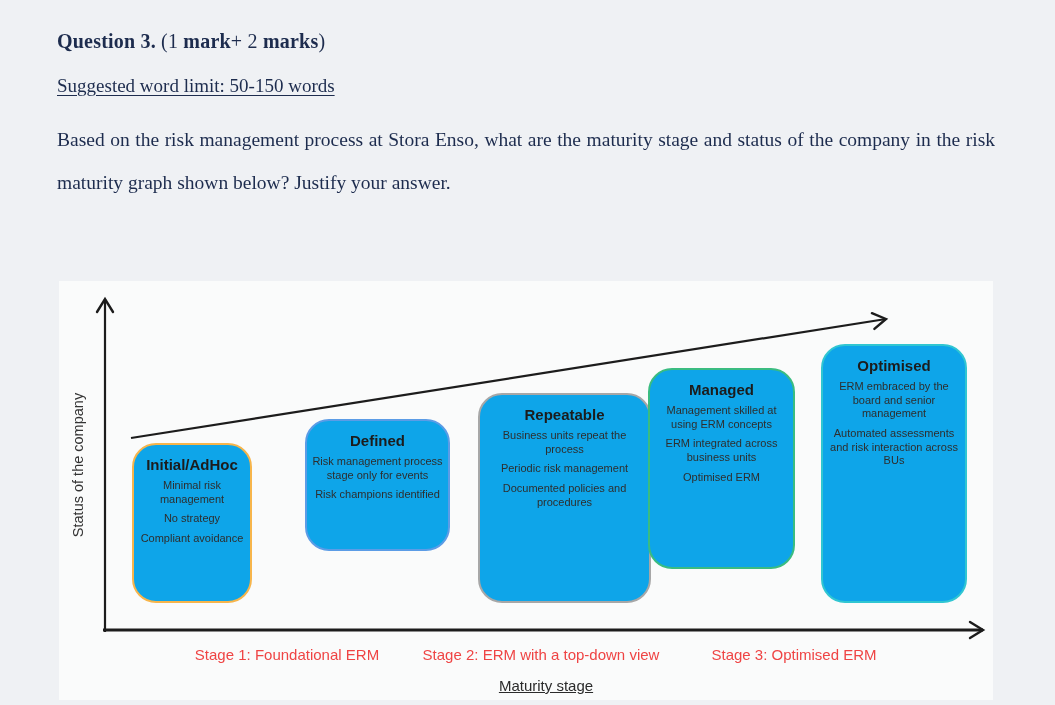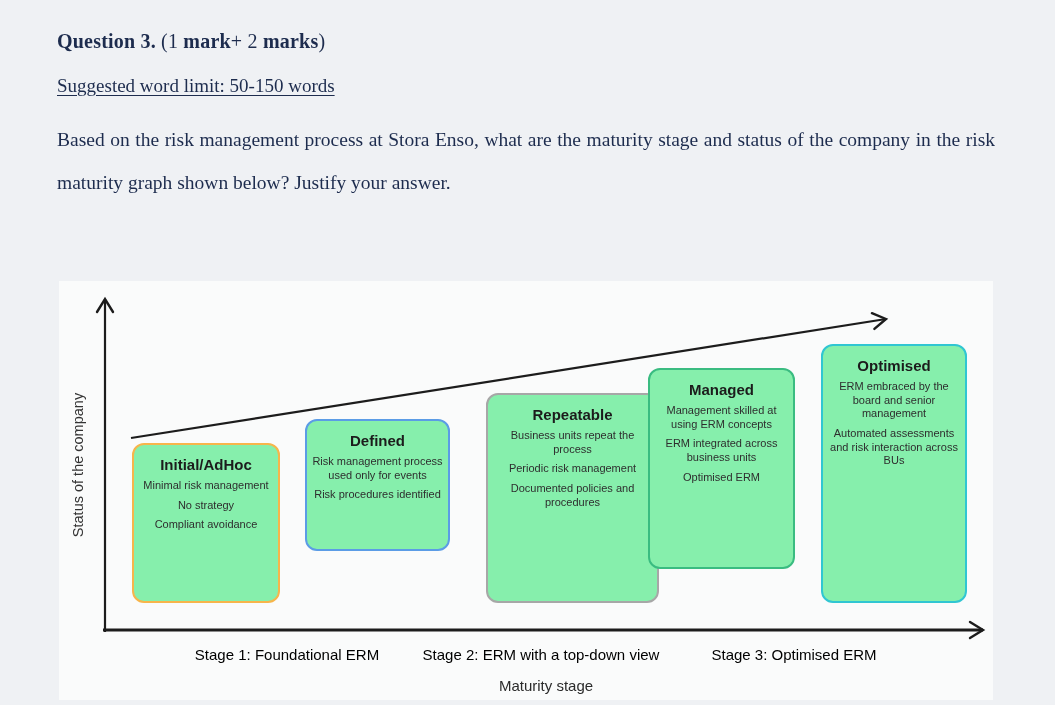--- a/index.html
+++ b/index.html
@@ -53,62 +53,63 @@
     width: 160px; height: 16px;
     transform: rotate(-90deg);
     font-size: 14.5px;
     text-align: center;
     color: #333;
     white-space: nowrap;
   }
 
   .stage-box {
     position: absolute;
-    background: #86efac;
+    background: #0ea5e9;
     border: 2px solid #999;
-    border-radius: 12px;
+    border-radius: 24px;
     text-align: center;
     padding: 11px 5px 6px 5px;
   }
   .stage-box h3 {
     font-size: 15px;
     font-weight: bold;
     color: #1c1c1c;
     margin-bottom: 2px;
   }
   .stage-box p {
     font-size: 11px;
     line-height: 1.24;
     margin: 6px 0;
     color: #2e2e2e;
   }
-  #box-1 { left: 73px;  top: 162px; width: 148px; height: 160px; }
+  #box-1 { left: 73px;  top: 162px; width: 120px; height: 160px; }
   #box-2 { left: 246px; top: 138px; width: 145px; height: 132px; }
-  #box-3 { left: 419px; top: 112px; width: 173px; height: 210px; margin-left: 8px; }
+  #box-3 { left: 419px; top: 112px; width: 173px; height: 210px; }
   #box-4 { left: 589px; top: 87px;  width: 147px; height: 201px; }
   #box-5 { left: 762px; top: 63px;  width: 146px; height: 259px; }
 
   .stage-label {
     position: absolute;
     top: 365px;
     transform: translateX(-50%);
     font-size: 15px;
     white-space: nowrap;
-    color: #000000;
+    color: #ef4444;
   }
   #stage-label-1 { left: 228px; }
   #stage-label-2 { left: 482px; }
   #stage-label-3 { left: 735px; }
   .x-axis-label {
     position: absolute;
     left: 487px; top: 396px;
     transform: translateX(-50%);
     font-size: 15px;
     white-space: nowrap;
     color: #2b2b2b;
+    text-decoration: underline;
   }
 </style>
 </head>
 <body>
 
 <div class="doc">
   <div class="q-heading"><span class="b">Question 3.</span><span> (1 </span><span class="b">mark</span><span>+ 2 </span><span class="b">marks</span><span>)</span></div>
 
   <div class="word-limit">Suggested word limit: 50-150 words</div>
 
@@ -135,22 +136,22 @@
 
   <div class="stage-box" id="box-1" style="border-color: rgb(247, 181, 75);">
     <h3>Initial/AdHoc</h3>
     <p>Minimal risk management</p>
     <p>No strategy</p>
     <p>Compliant avoidance</p>
   </div>
 
   <div class="stage-box" id="box-2" style="border-color: rgb(91, 156, 230);">
     <h3>Defined</h3>
-    <p>Risk management process used only for events</p>
-    <p>Risk procedures identified</p>
+    <p>Risk management process stage only for events</p>
+    <p>Risk champions identified</p>
   </div>
 
   <div class="stage-box" id="box-3" style="border-color: rgb(167, 167, 167);">
     <h3>Repeatable</h3>
     <p>Business units repeat the process</p>
     <p>Periodic risk management</p>
     <p>Documented policies and procedures</p>
   </div>
 
   <div class="stage-box" id="box-4" style="border-color: rgb(58, 188, 129);">

